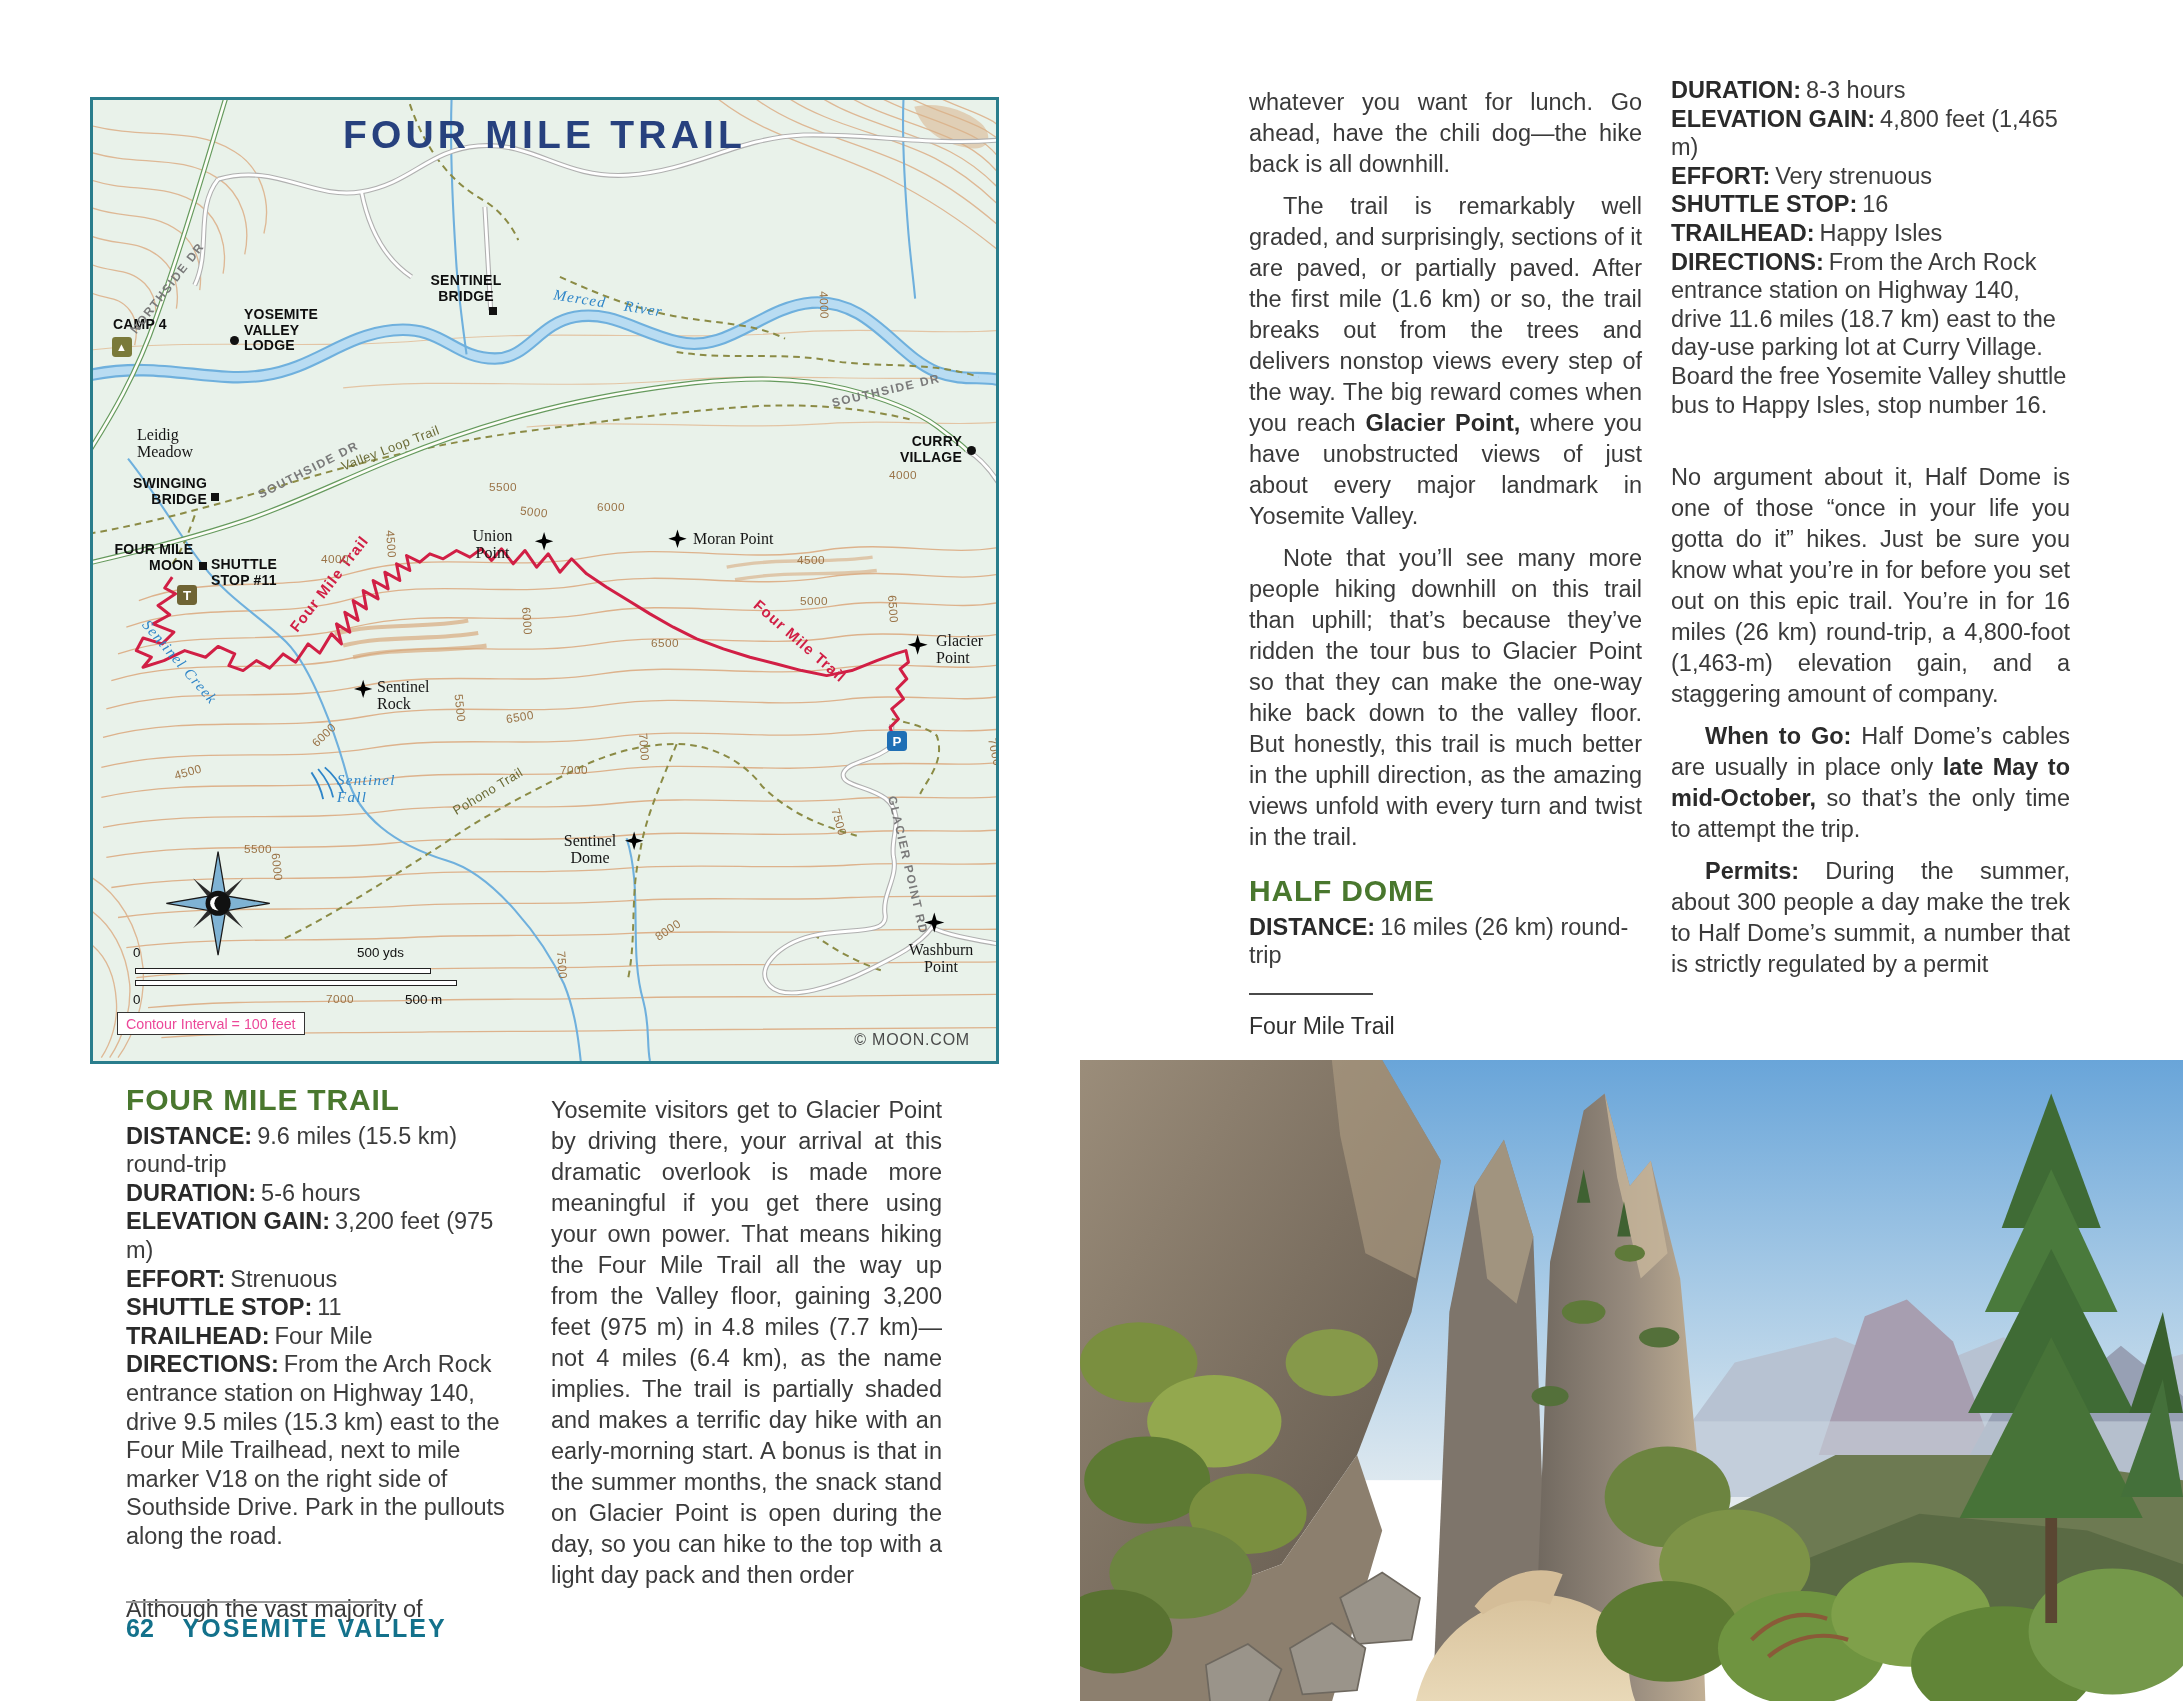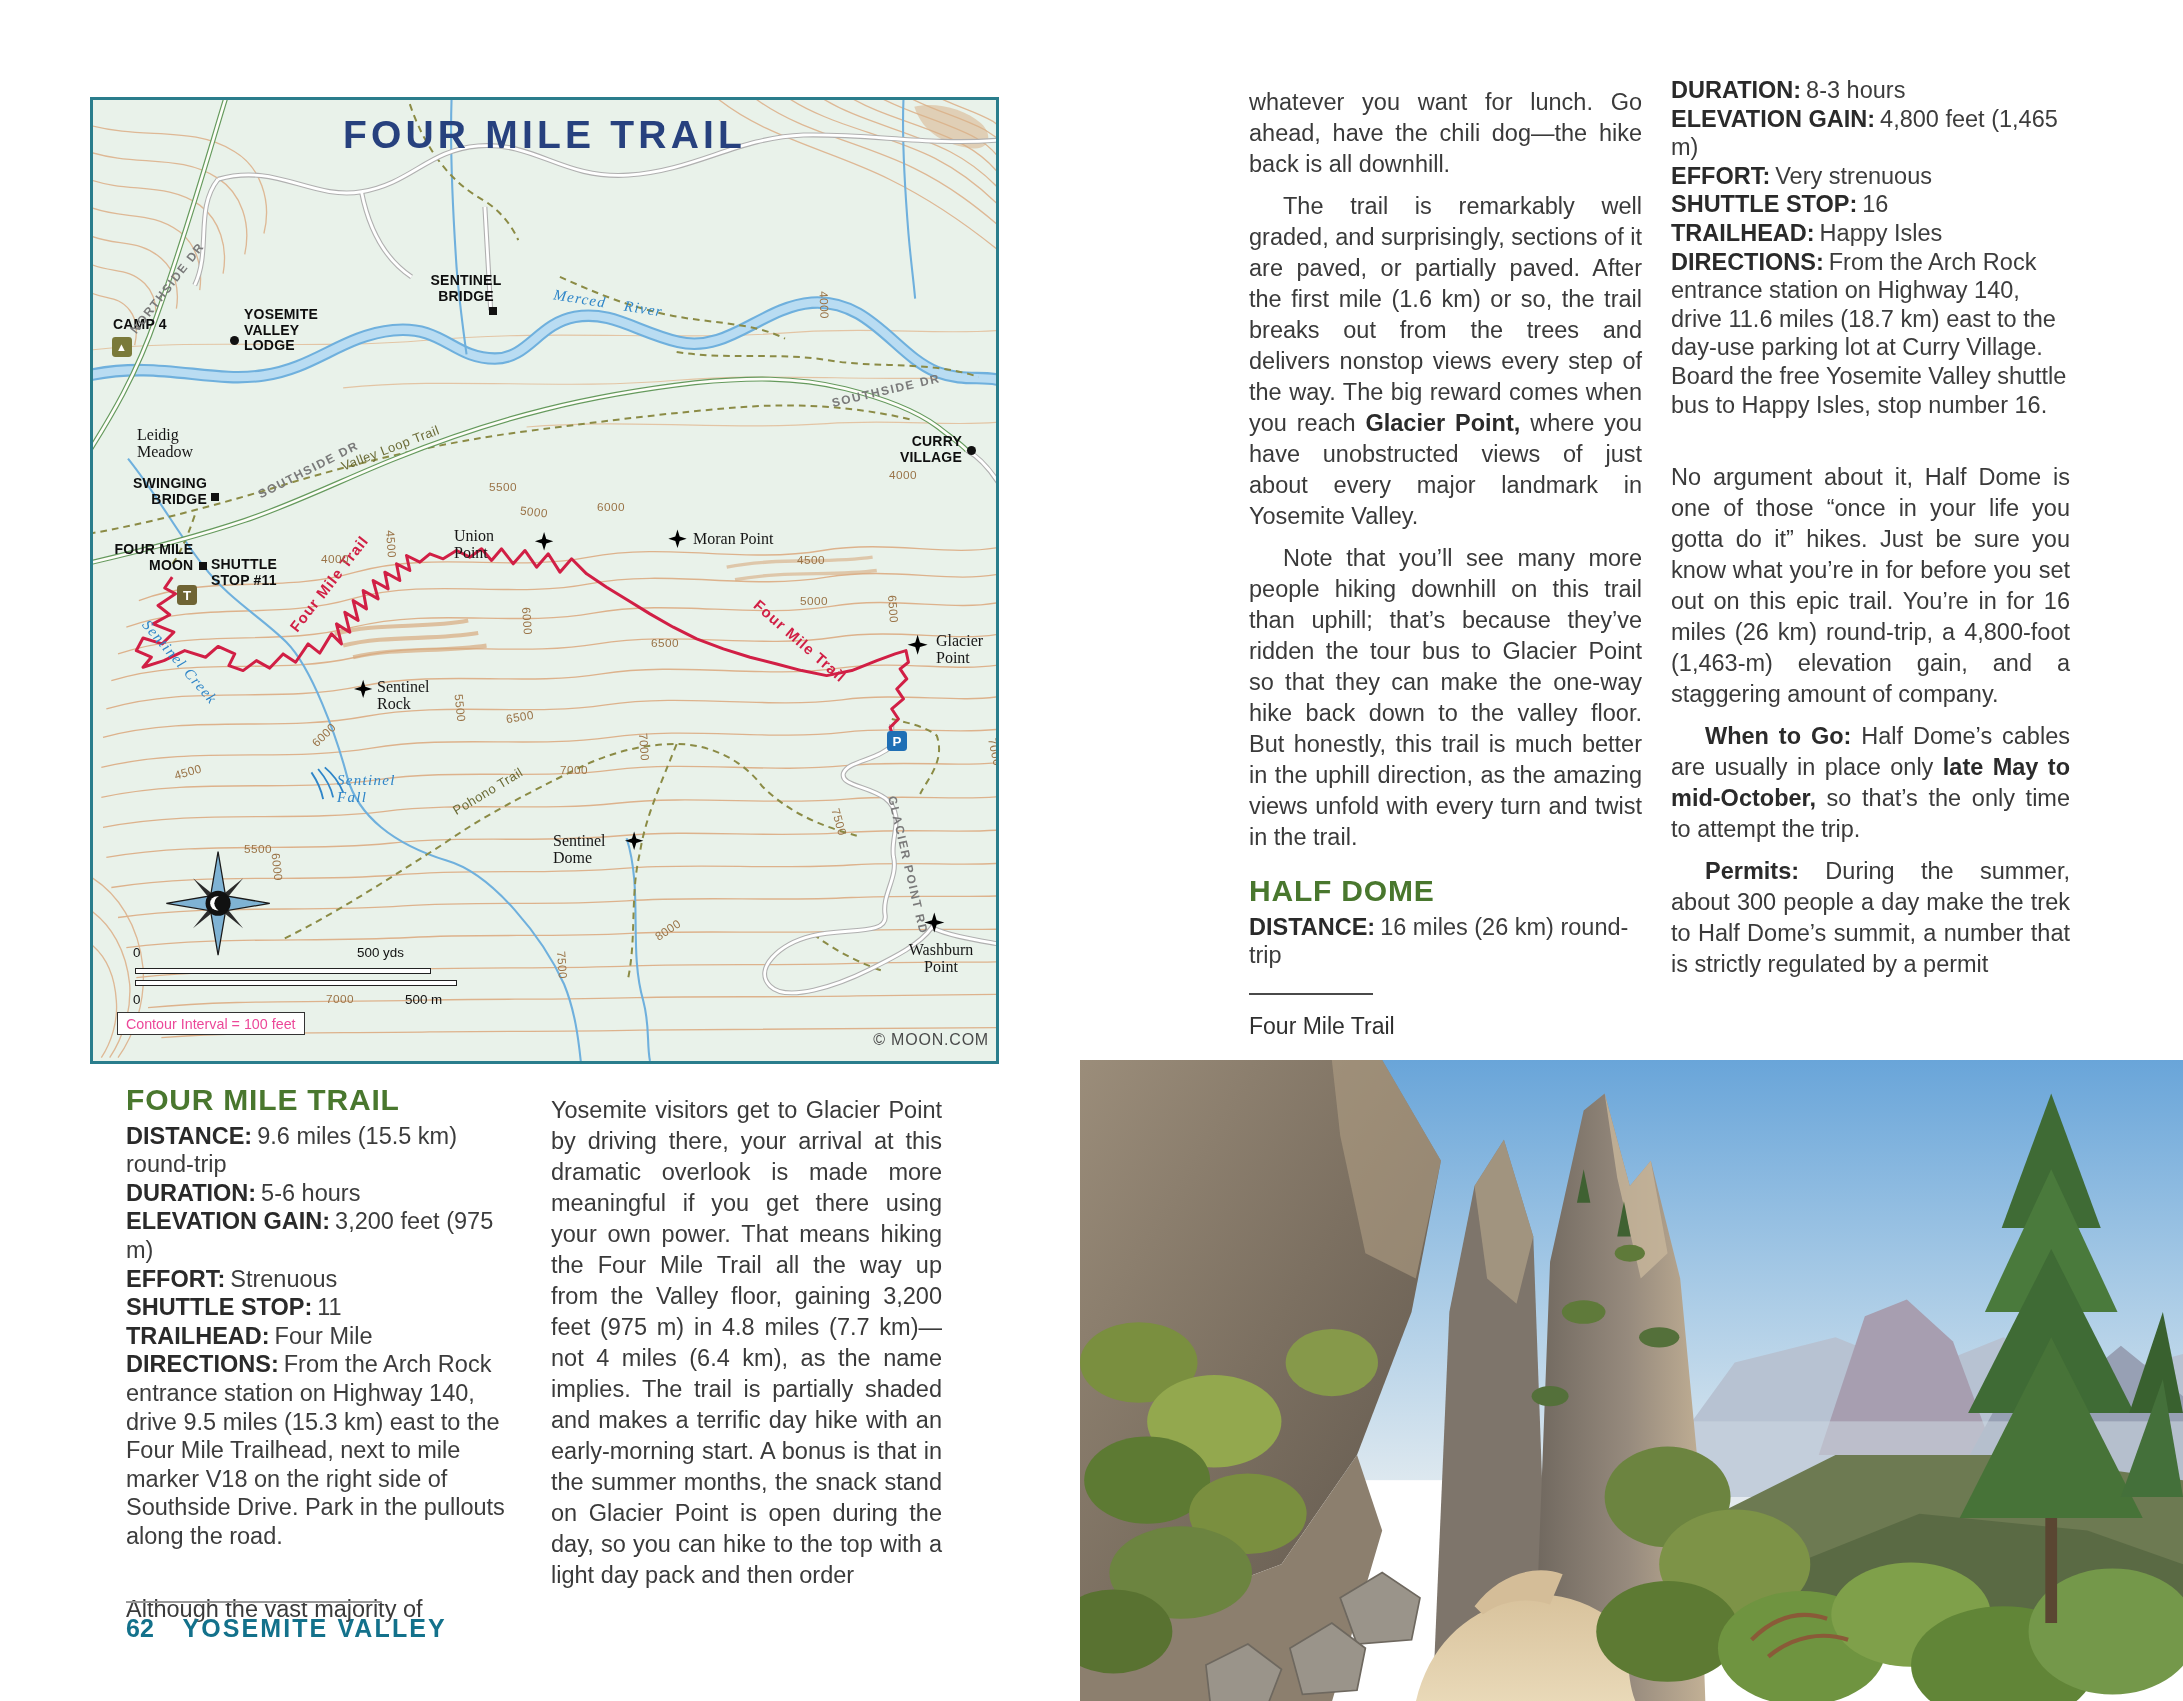--- a/index.html
+++ b/index.html
@@ -12,40 +12,40 @@
                border:3.4px solid #2a7d8c; background:#e9f2ea; overflow:hidden; }
   .map-panel svg.base { position:absolute; left:0; top:0; width:100%; height:100%; }
   .map-title { position:absolute; left:0; right:0; top:13.4px; text-align:center;
                font-size:39px; font-weight:bold; letter-spacing:4.2px; color:#27417e; }
   .mlabel { position:absolute; white-space:nowrap; }
   .mlabel span { display:block; }
   .poi  { font-size:14px; font-weight:bold; color:#0e0e0e; line-height:1.12; letter-spacing:0.2px; }
   .poi.right { text-align:right; }
   .poi.center { text-align:center; }
   .serif { font-family:"Liberation Serif", serif; font-size:16px; color:#161616; line-height:1.08; }
-  .serif.right { text-align:left; }
+  .serif.right { text-align:center; }
   .serif.center { text-align:center; }
   .water { font-family:"Liberation Serif", serif; font-style:italic; font-size:15px;
            color:#2e85c8; letter-spacing:1.3px; line-height:1.1; }
   .roadlbl { font-size:12px; font-weight:bold; color:#7a7a7a; letter-spacing:1.7px; }
   .olive { font-size:13px; color:#6a6a35; letter-spacing:0.5px; }
   .redtrail { font-size:15px; font-weight:bold; color:#d11f45; letter-spacing:1px; }
   .elev { font-size:11.8px; color:#9a7448; letter-spacing:0.4px; }
   .sq { position:absolute; width:7.6px; height:7.6px; background:#111; }
   .dot { position:absolute; width:9.2px; height:9.2px; background:#111; border-radius:50%; }
   .icon-box { position:absolute; width:20px; height:20px; border-radius:3.4px; color:#fff;
               font-weight:bold; font-size:13.4px; display:flex; align-items:center; justify-content:center; }
   .parking { background:#1f6fb5; }
   .shuttleT { background:#6f6434; }
   .tent { background:#7a7a3a; font-size:11px; }
   .scalebar { position:absolute; height:5.9px; background:#fff; border:1.3px solid #222; }
   .scaletxt { position:absolute; font-size:13.4px; color:#111; }
   .contour-note { position:absolute; left:23.5px; top:912px; background:#fff; border:1.7px solid #333;
                   padding:2.5px 8.4px; font-size:14.3px; color:#ec4899; }
-  .copyright { position:absolute; right:7px; bottom:11.8px; font-size:16px; color:#4a4a4a; letter-spacing:0.8px;text-align:center; }
+  .copyright { position:absolute; right:26px; bottom:11.8px; font-size:16px; color:#4a4a4a; letter-spacing:0.8px;text-align:center; }
 
   
   .col { position:absolute; font-size:23.5px; line-height:31px; }
   .body { text-align:justify;margin-top:11px; }
   .indent { text-indent:34px; }
   h2.trailhead { font-size:30px; font-weight:bold; letter-spacing:0.8px; color:#49772e; margin-bottom:6.7px; }
   .stat { font-size:23.5px; line-height:28.6px; color:#3c3c3c; }
   .stat .b { font-weight:bold; color:#2a2a2a; margin-right:5px; }
   .bold-inline { font-weight:bold; color:#2a2a2a; }
   .gap { height:32px; }

